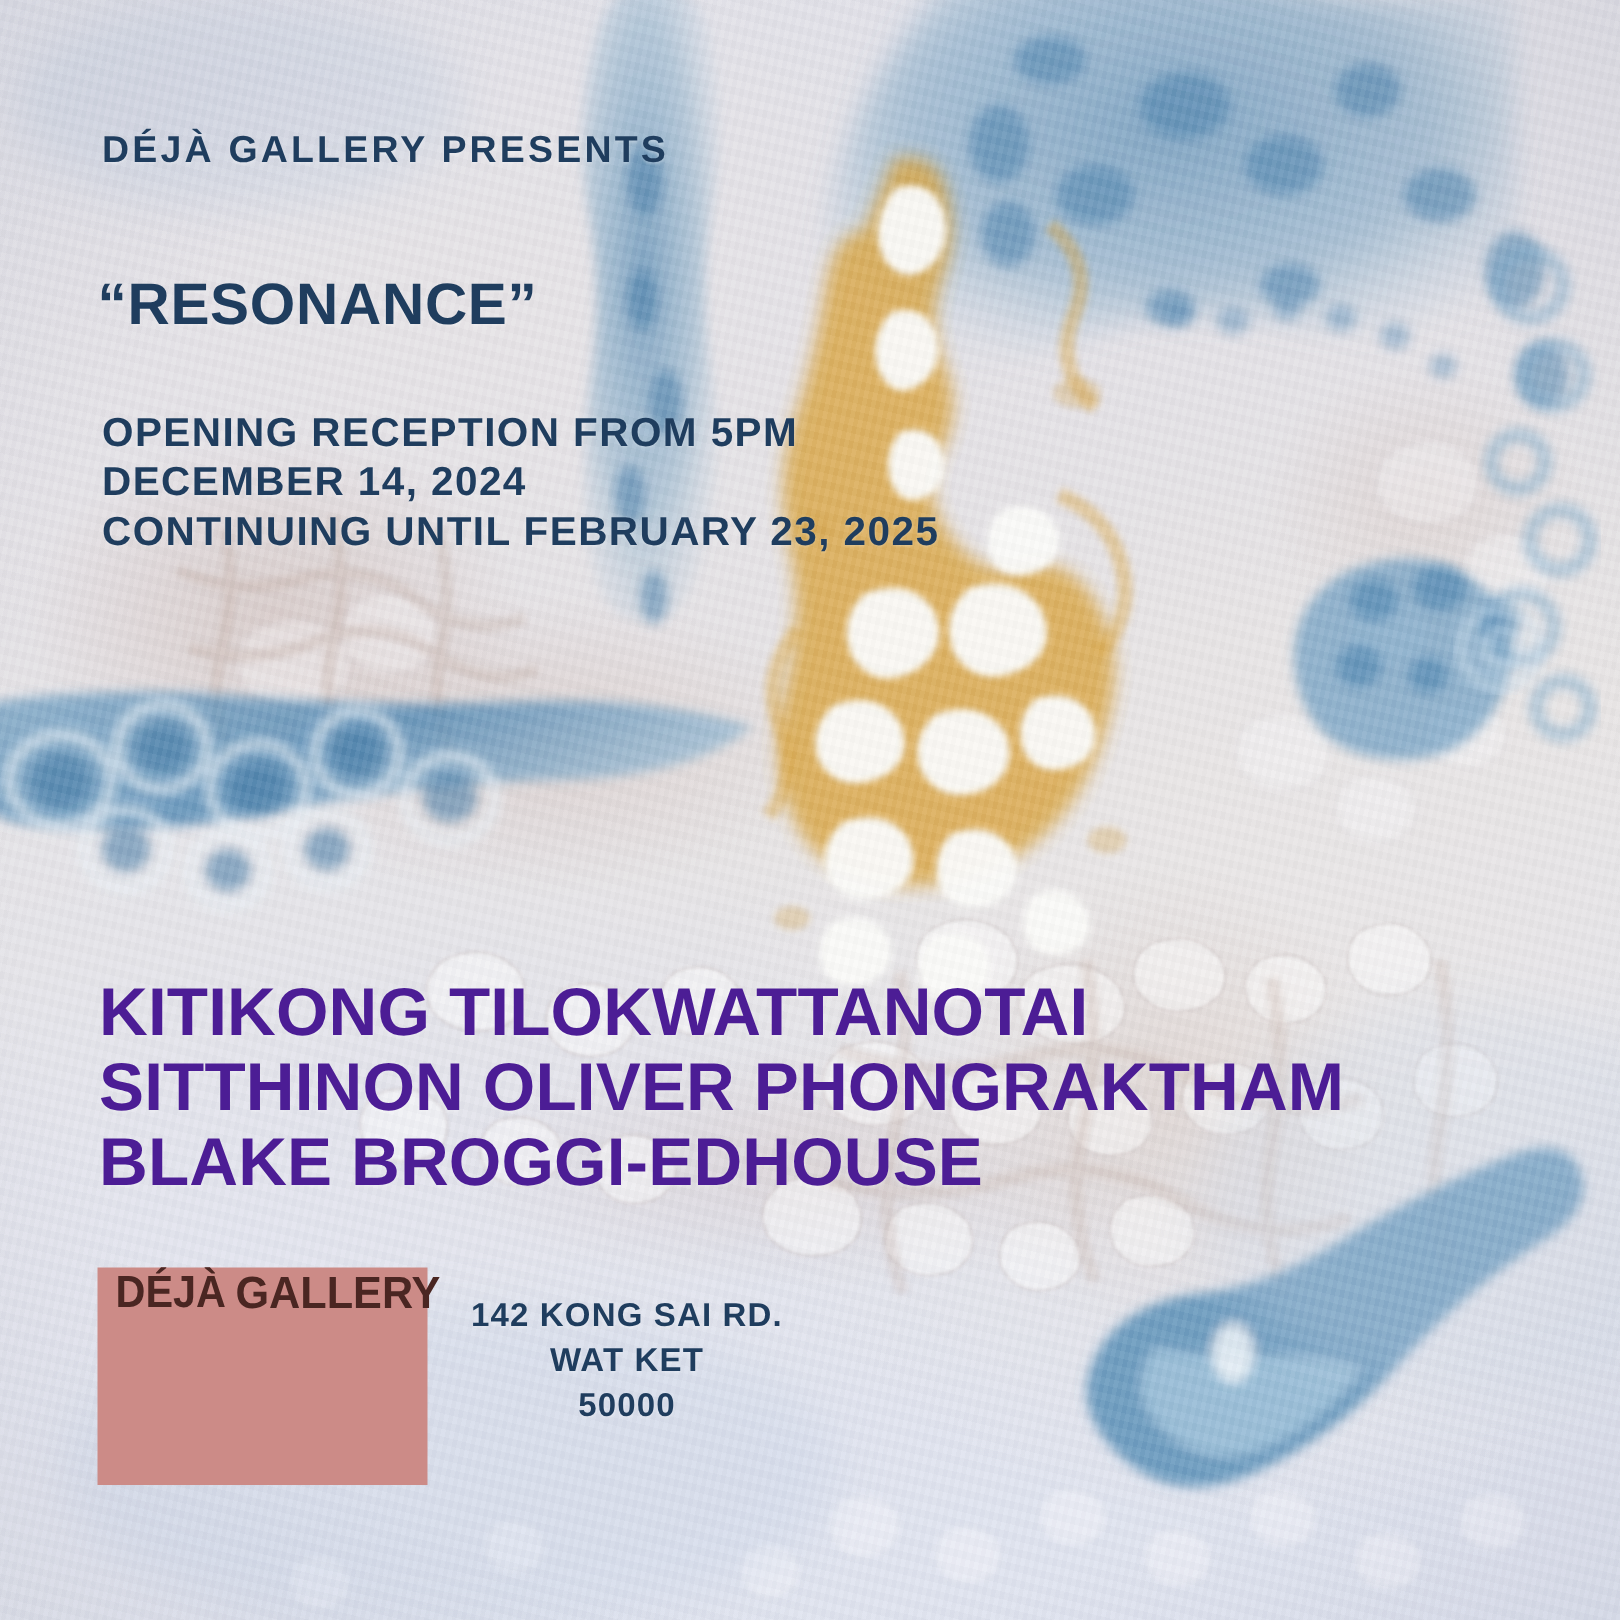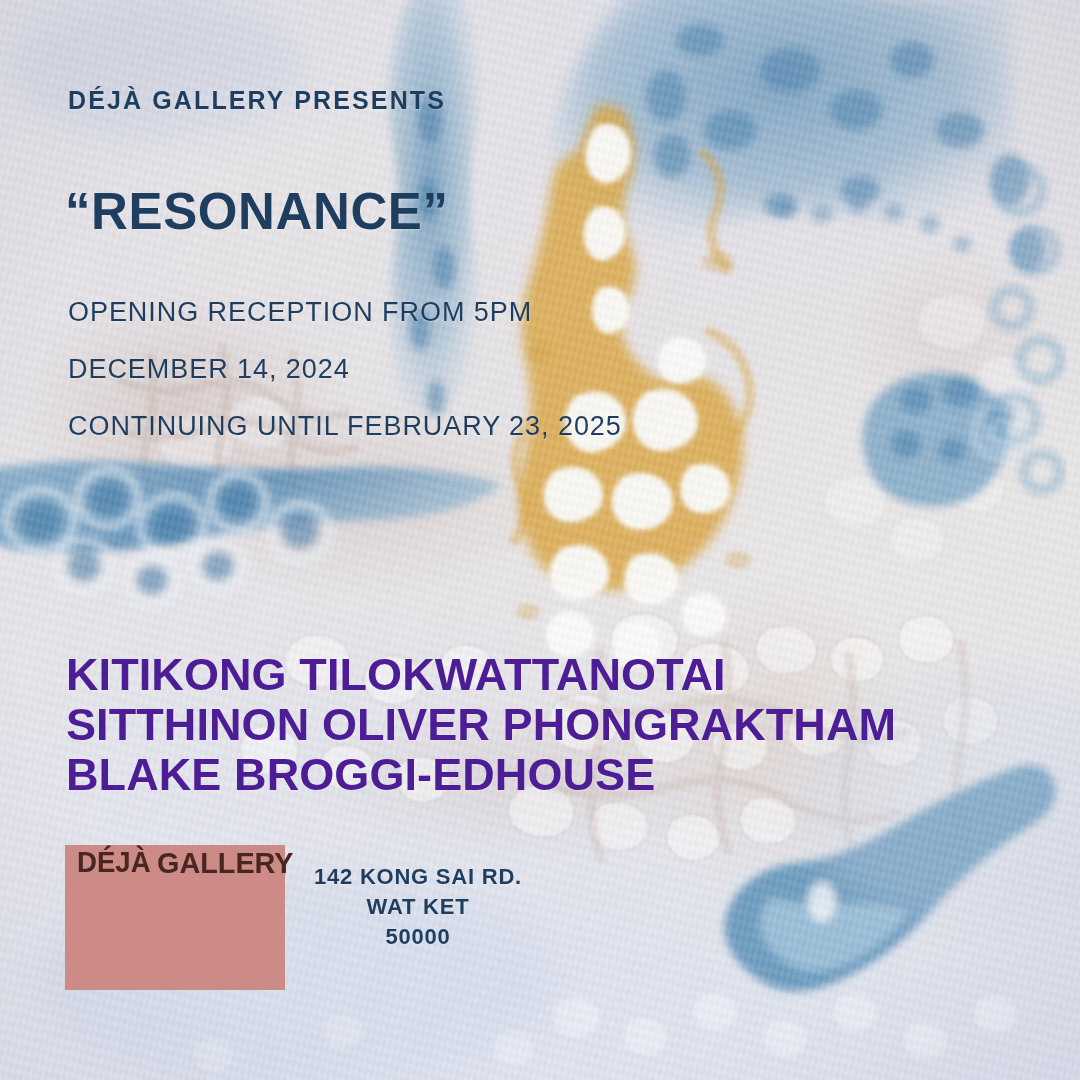--- a/index.html
+++ b/index.html
@@ -88,41 +88,40 @@
     left: 68px;
     top: 86px;
     font-size: 25px;
     font-weight: 700;
     letter-spacing: 0.085em;
   }
 
   #exhibition-title {
     left: 65px;
     top: 182px;
-    font-size: 51px;
+    font-size: 39px;
     font-weight: 800;
     letter-spacing: 0.012em;
   }
 
   #date-block {
     position: absolute;
     left: 68px;
     top: 272px;
   }
   #date-block .date-line {
     position: relative;
     display: block;
     color: #1f3d5e;
     font-size: 27px;
-    font-weight: 400;
+    font-weight: 700;
     letter-spacing: 0.035em;
     line-height: 33px;
     white-space: pre;
     text-shadow: 0 1px 2px rgba(255,255,255,0.30);
-    margin-top: 24px;
   }
 
   #artists-block {
     position: absolute;
     left: 66px;
     top: 650px;
   }
   #artists-block .artist-line {
     display: block;
     color: #4c1d95;

